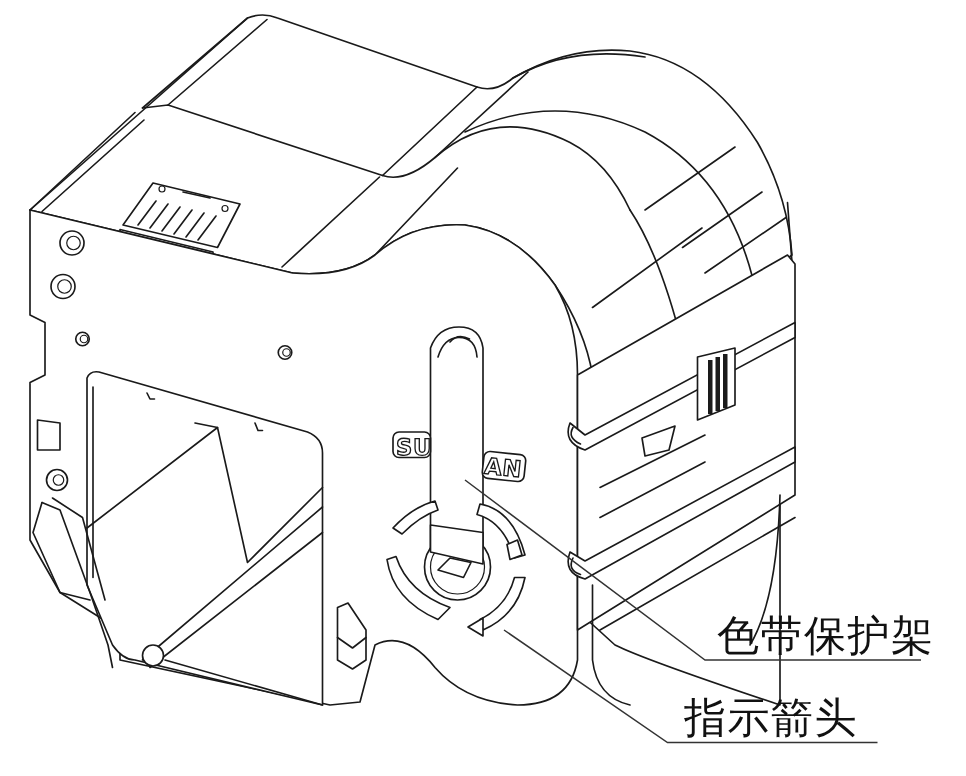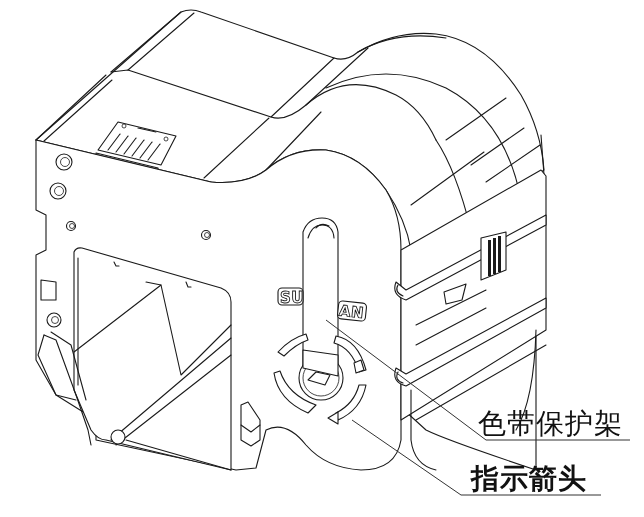--- a/index.html
+++ b/index.html
@@ -1,28 +1,28 @@
 <!DOCTYPE html>
 <html><head>
 <meta charset="utf-8">
 <style>
   html, body { margin: 0; padding: 0; background: #ffffff; }
   body { width: 644px; height: 517px; overflow: hidden; position: relative; font-family: "DejaVu Sans", sans-serif; }
-  #figure { position: absolute; left: 16px; top: 0; width: 565px; height: 517px; }
+  #figure { position: absolute; left: 0; top: 0; width: 565px; height: 517px; }
   svg .ln { fill: none; stroke: #1a1a1a; stroke-width: 1.1; stroke-linejoin: round; stroke-linecap: round; }
   svg .thin { fill: none; stroke: #1a1a1a; stroke-width: 0.8; }
   svg .wf { fill: #ffffff; stroke: #1a1a1a; stroke-width: 1.1; stroke-linejoin: round; }
   svg .dark { fill: #1a1a1a; stroke: none; }
   svg .leader { fill: none; stroke: #333333; stroke-width: 1; }
   .callout {
     position: absolute; font-family: "DejaVu Serif", serif; font-size: 28px;
     color: #111111; white-space: nowrap; letter-spacing: 1px; line-height: 1;
   }
   #callout-1 { left: 478px; top: 410px; text-align: center; }
-  #callout-2 { left: 471px; top: 465px; font-weight: bold; }
+  #callout-2 { left: 456px; top: 465px; }
   .brand-text { font-family: "DejaVu Sans", sans-serif; font-weight: bold; font-size: 15px; fill: #ffffff; stroke: #1a1a1a; stroke-width: 0.9; letter-spacing: 0.5px; }
 </style>
 </head>
 <body>
 
 <div id="figure">
 <svg width="644" height="517" viewBox="0 0 644 517" xmlns="http://www.w3.org/2000/svg">
 
   <g>
 

